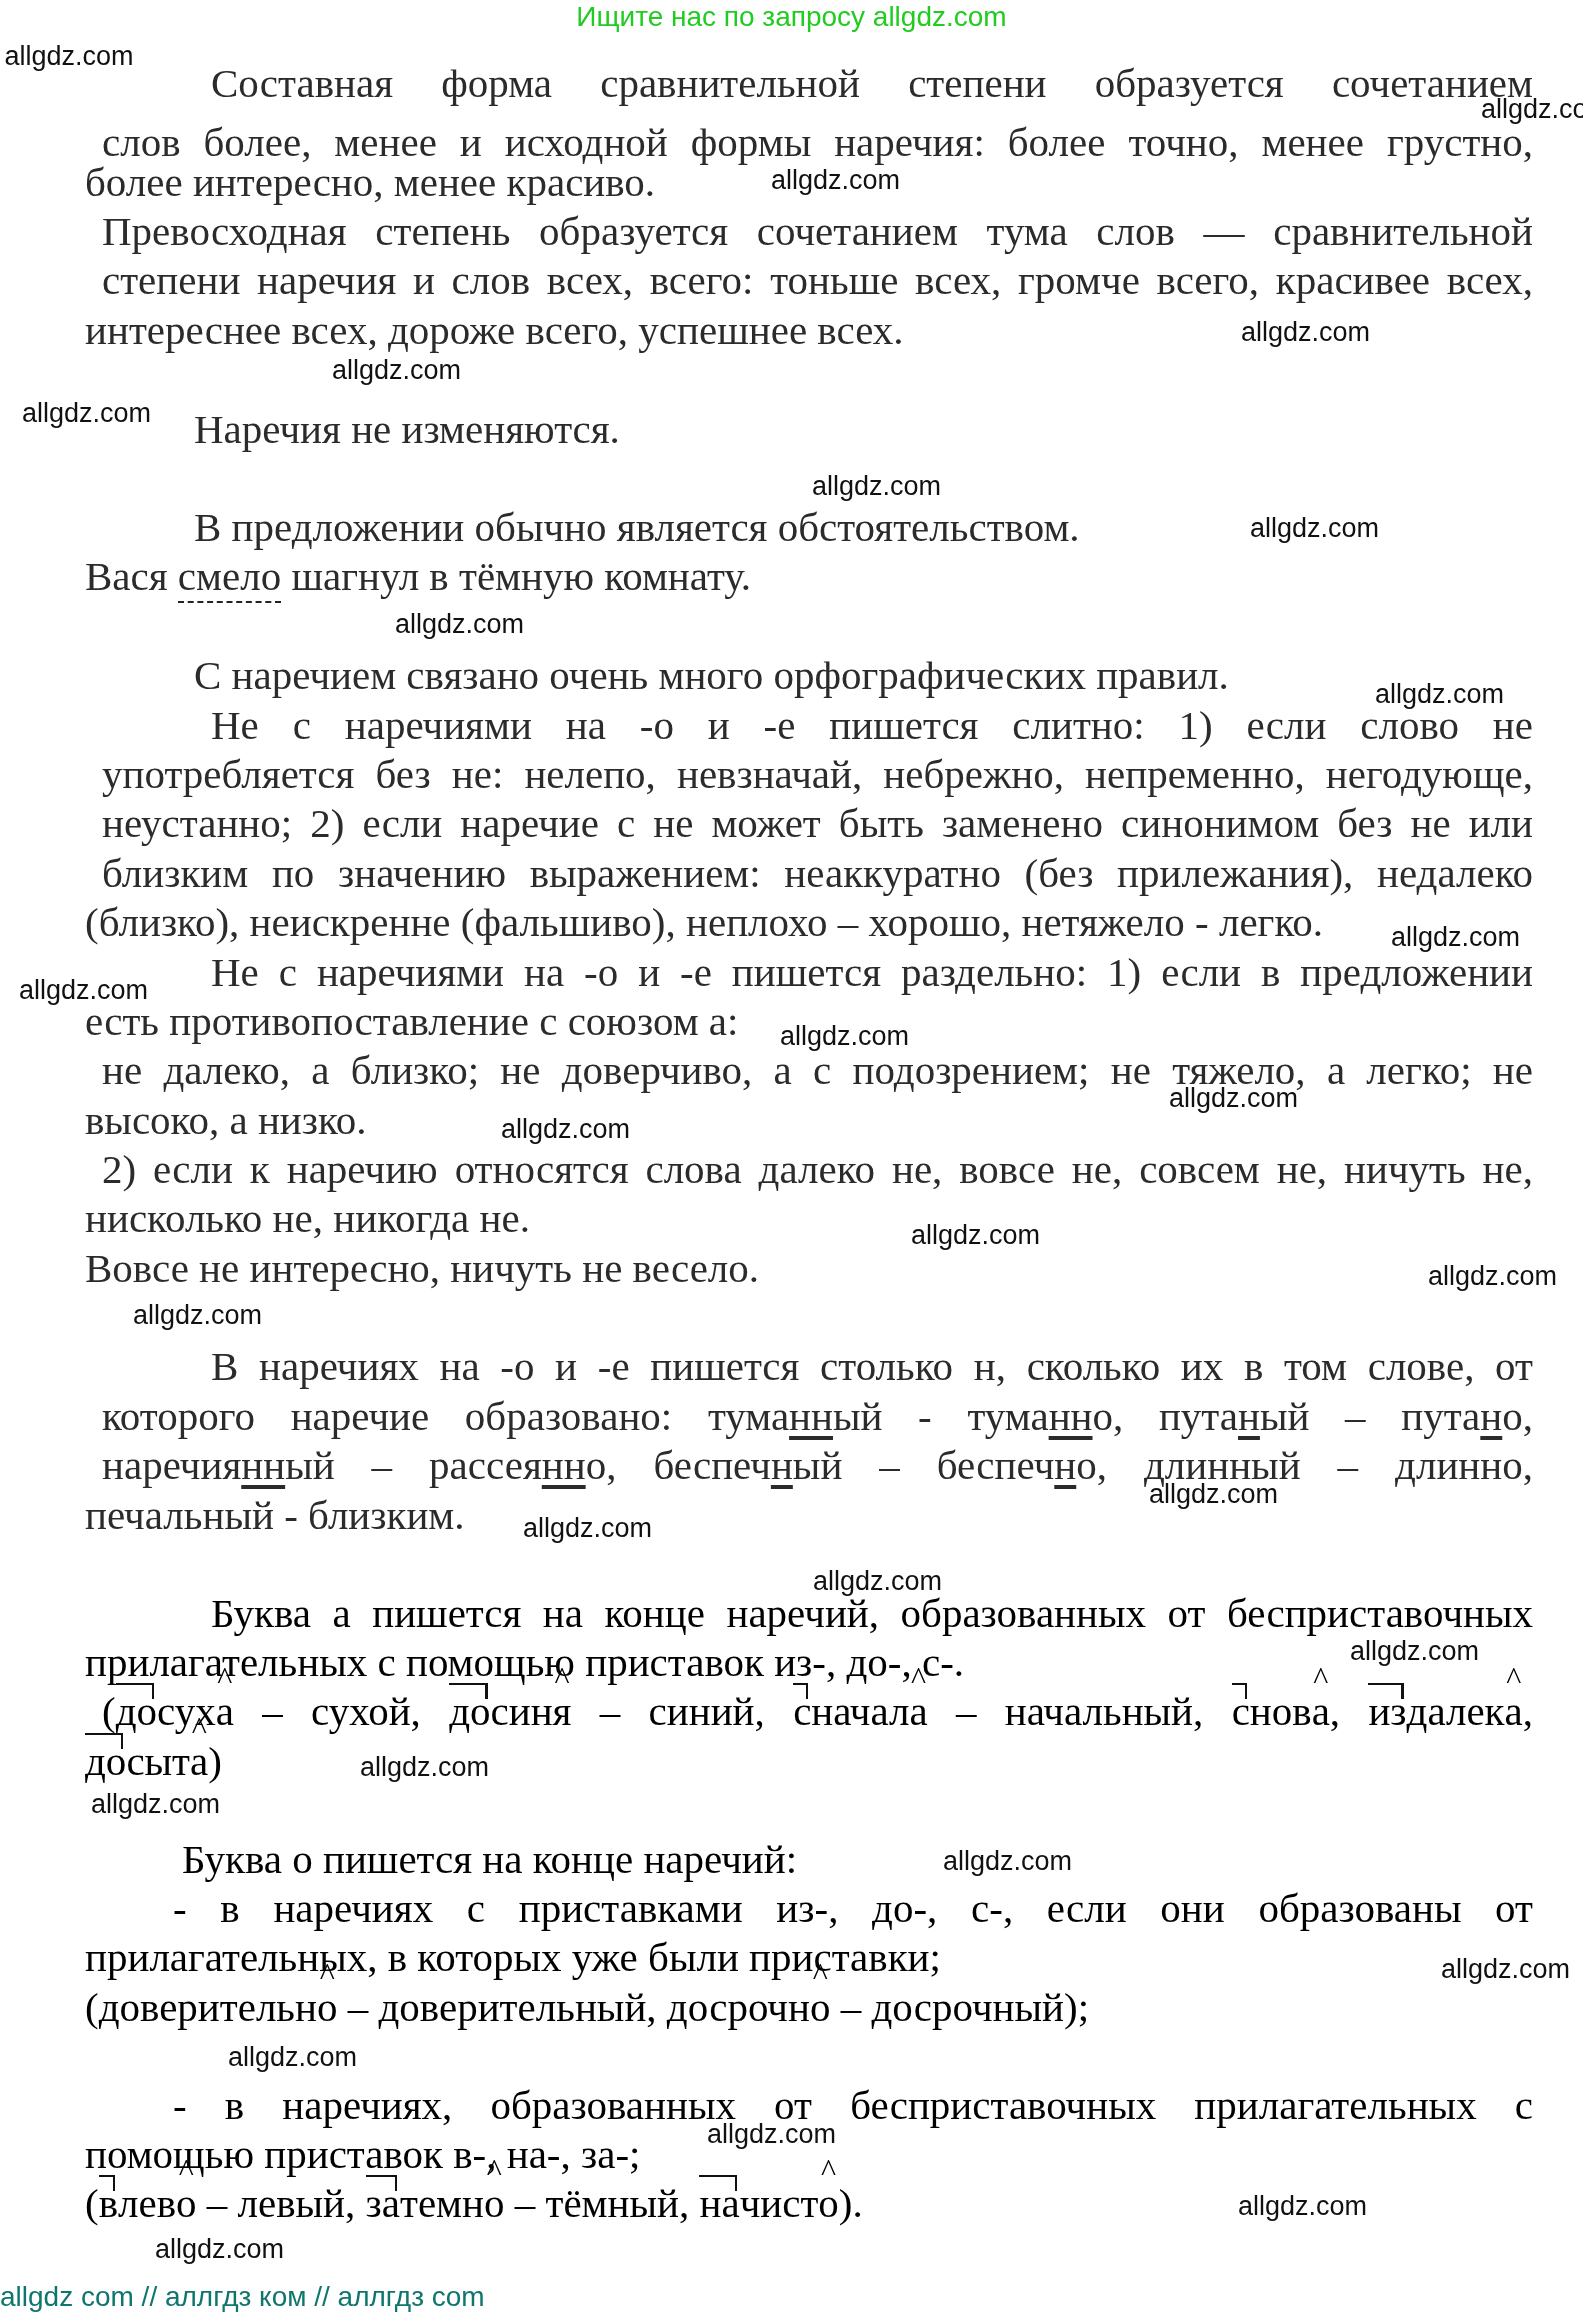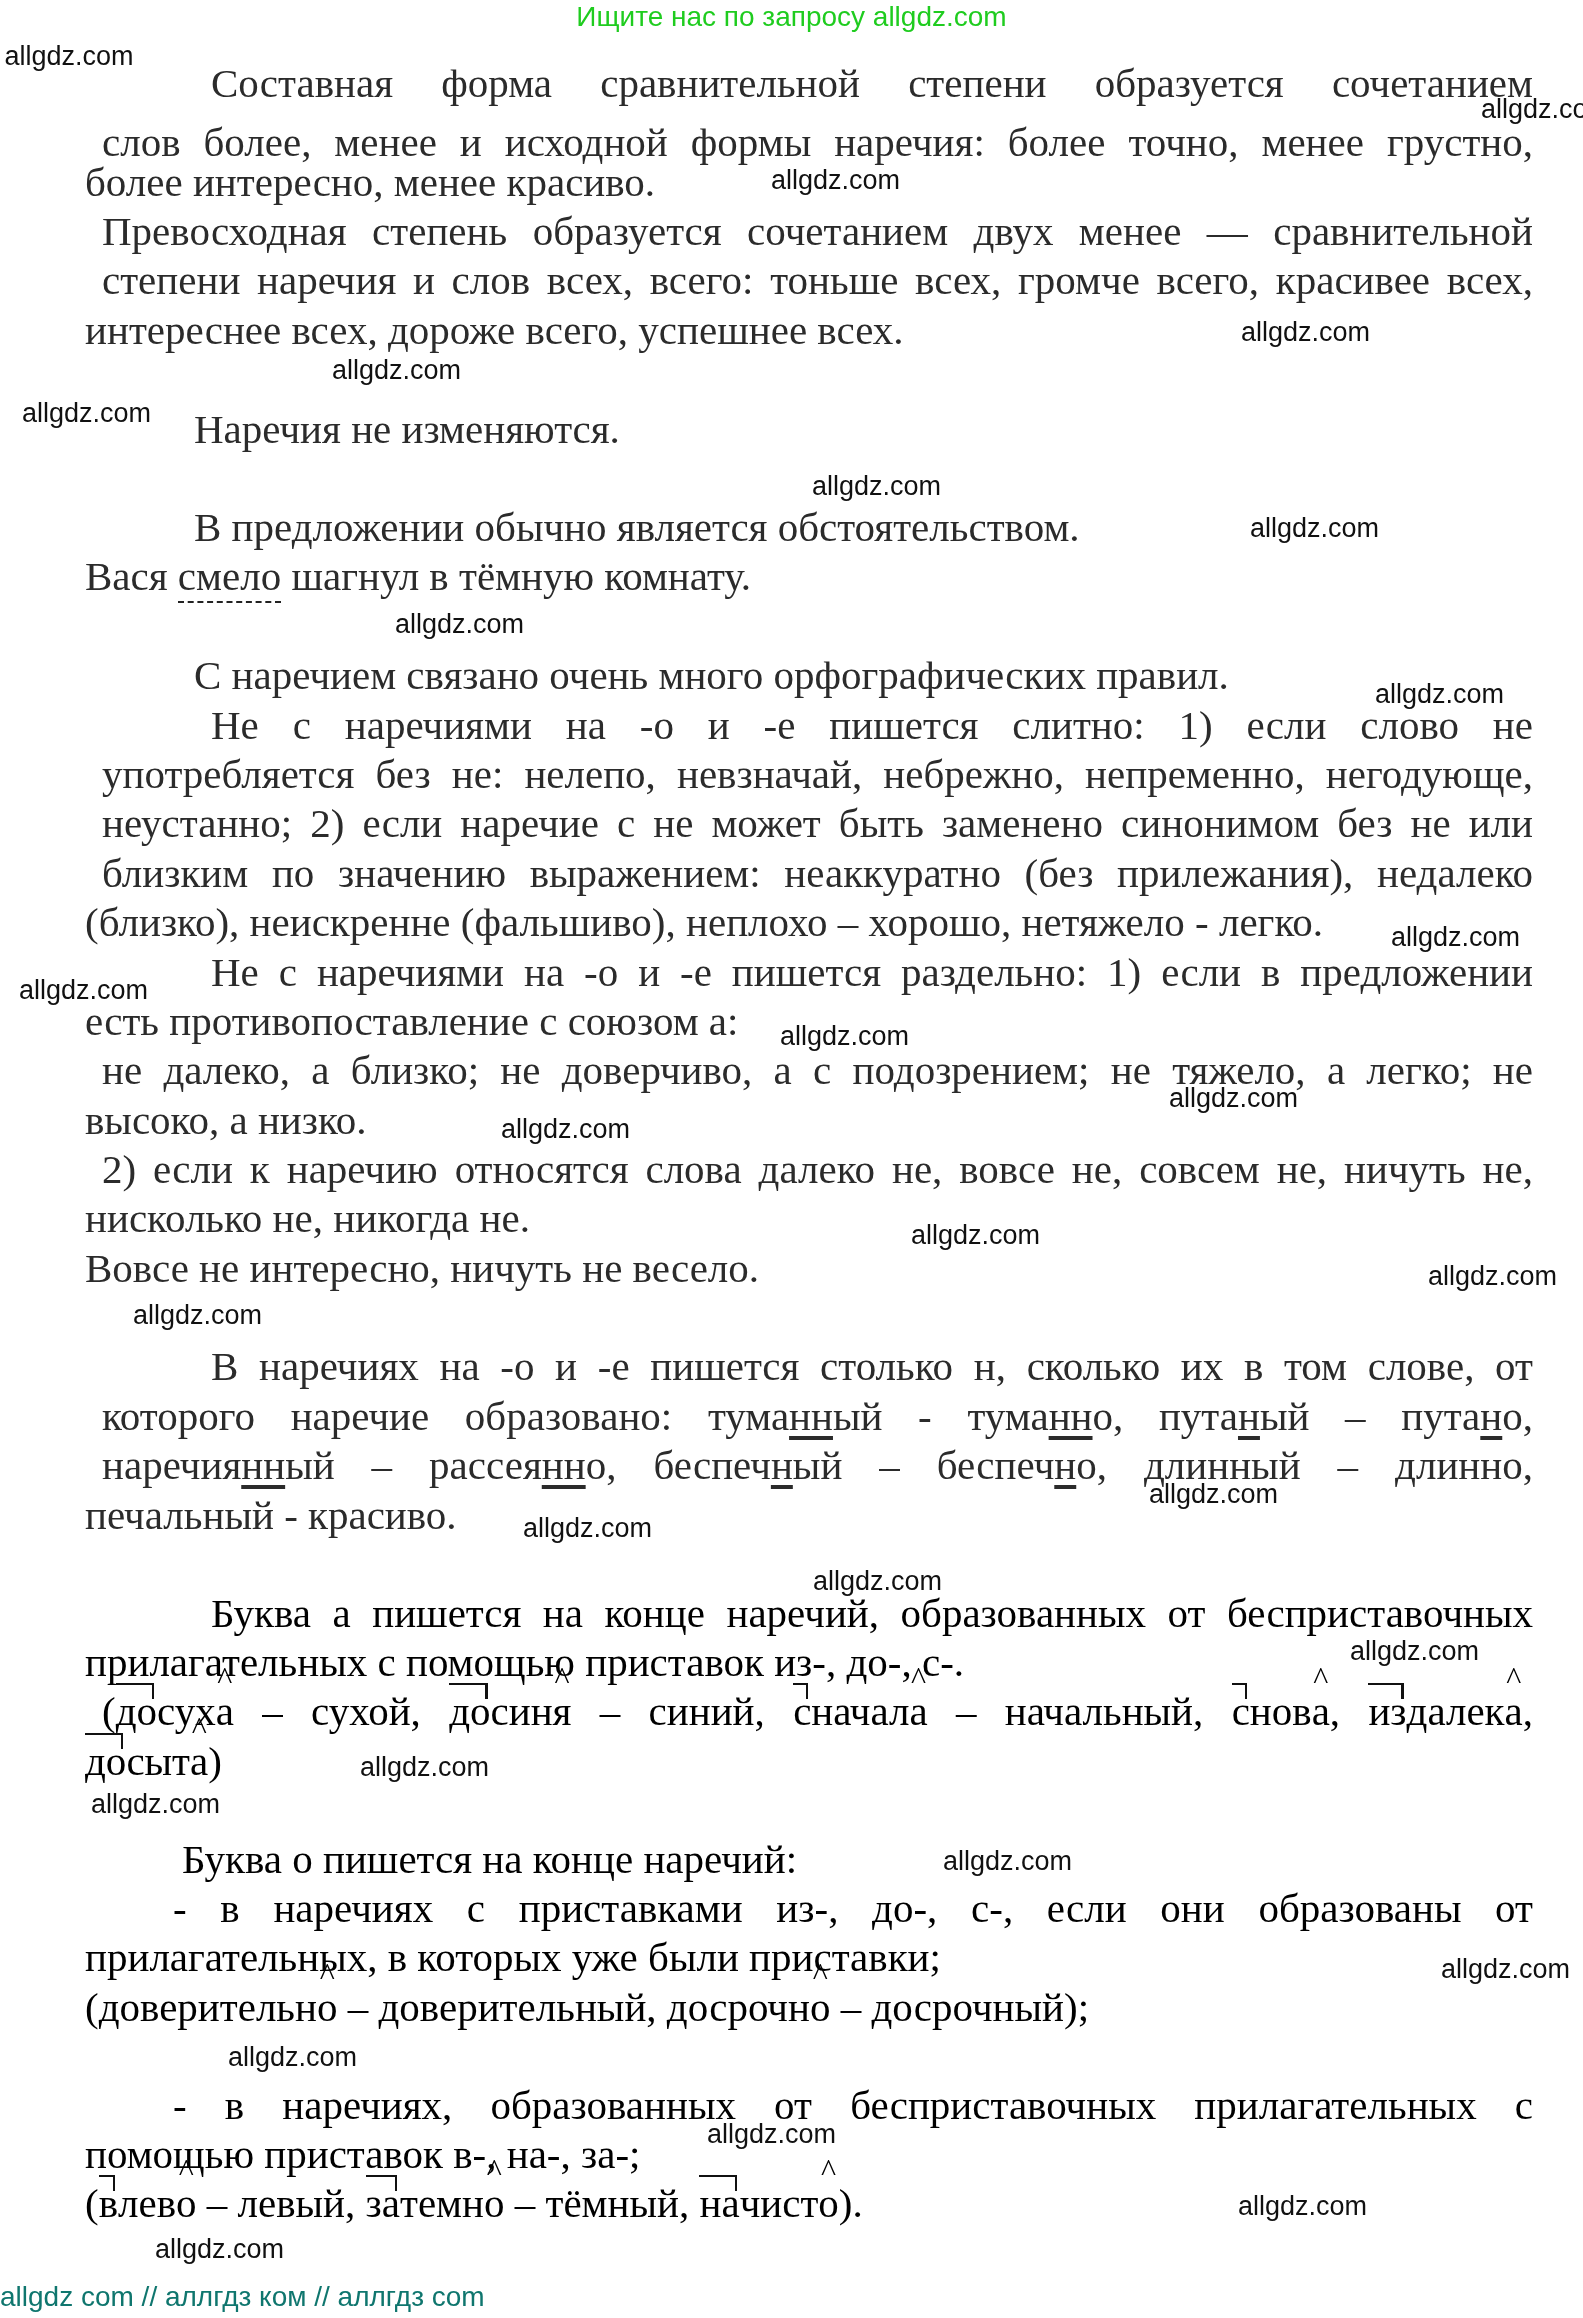--- a/index.html
+++ b/index.html
@@ -28,21 +28,21 @@
 <body>
 
 <div class="header-link">Ищите нас по запросу allgdz.com</div>
 
 <div class="page">
 
   <div class="line j ind" style="top:0px">Составная форма сравнительной степени образуется сочетанием</div>
   <div class="line j" style="top:59px">слов более, менее и исходной формы наречия: более точно, менее грустно,</div>
   <div class="line" style="top:99px">более интересно, менее красиво.</div>
 
-  <div class="line j" style="top:148px">Превосходная степень образуется сочетанием двух менее — сравнительной</div>
+  <div class="line j" style="top:148px">Превосходная степень образуется сочетанием тума слов — сравнительной</div>
   <div class="line j" style="top:197px">степени наречия и слов всех, всего: тоньше всех, громче всего, красивее всех,</div>
   <div class="line" style="top:247px">интереснее всех, дороже всего, успешнее всех.</div>
 
   <div class="line ind" style="top:346px">Наречия не изменяются.</div>
 
   <div class="line ind" style="top:444px">В предложении обычно является обстоятельством.</div>
 
   <div class="line" style="top:493px"><span>Вася </span><span class="udot">смело</span><span> шагнул в тёмную комнату.</span></div>
 
   <div class="line ind" style="top:592px">С наречием связано очень много орфографических правил.</div>
@@ -57,21 +57,21 @@
   <div class="line" style="top:938px">есть противопоставление с союзом а:</div>
   <div class="line j" style="top:987px">не далеко, а близко; не доверчиво, а с подозрением; не тяжело, а легко; не</div>
   <div class="line" style="top:1037px">высоко, а низко.</div>
   <div class="line j" style="top:1086px"> 2) если к наречию относятся слова далеко не, вовсе не, совсем не, ничуть не,</div>
   <div class="line" style="top:1135px">нисколько не, никогда не.</div>
   <div class="line" style="top:1185px">Вовсе не интересно, ничуть не весело.</div>
 
   <div class="line j ind" style="top:1283px">В наречиях на -о и -е пишется столько н, сколько их в том слове, от</div>
   <div class="line j" style="top:1333px" id="p9l2"><span>которого наречие образовано: тума</span><span class="u">нн</span><span>ый - тума</span><span class="u">нн</span><span>о, пута</span><span class="u">н</span><span>ый – пута</span><span class="u">н</span><span>о,</span></div>
   <div class="line j" style="top:1382px" id="p9l3"><span>наречия</span><span class="u">нн</span><span>ый – рассея</span><span class="u">нн</span><span>о, беспеч</span><span class="u">н</span><span>ый – беспеч</span><span class="u">н</span><span>о, длинный – длинно,</span></div>
-  <div class="line" style="top:1432px">печальный - красиво.</div>
+  <div class="line" style="top:1432px">печальный - близким.</div>
 
   <div class="line j ind" style="top:1530px;color:#000">Буква а пишется на конце наречий, образованных от бесприставочных</div>
   <div class="line" style="top:1579px;color:#000">прилагательных с помощью приставок из-, до-, с-.</div>
   <div class="line j" style="top:1628px;color:#000">(<span class="mk pre">до</span>сух<span class="mk arc">а</span> – сухой, <span class="mk pre">до</span>син<span class="mk arc">я</span> – синий, <span class="mk pre">с</span>начал<span class="mk arc">а</span> – начальный, <span class="mk pre">с</span>нов<span class="mk arc">а</span>, <span class="mk pre">из</span>далек<span class="mk arc">а</span>,</div>
   <div class="line" style="top:1678px;color:#000"><span class="mk pre">до</span>сыт<span class="mk arc">а</span>)</div>
 
   <div class="line" style="top:1776px;padding-left:97px;box-sizing:border-box;color:#000">Буква о пишется на конце наречий:</div>
   <div class="line j" style="top:1825px;padding-left:71px;box-sizing:border-box;color:#000">- в наречиях с приставками из-, до-, с-, если они образованы от</div>
   <div class="line" style="top:1874px;color:#000">прилагательных, в которых уже были приставки;</div>
   <div class="line" style="top:1924px;color:#000">(доверительн<span class="mk arc">о</span> – доверительный, досрочн<span class="mk arc">о</span> – досрочный);</div>

